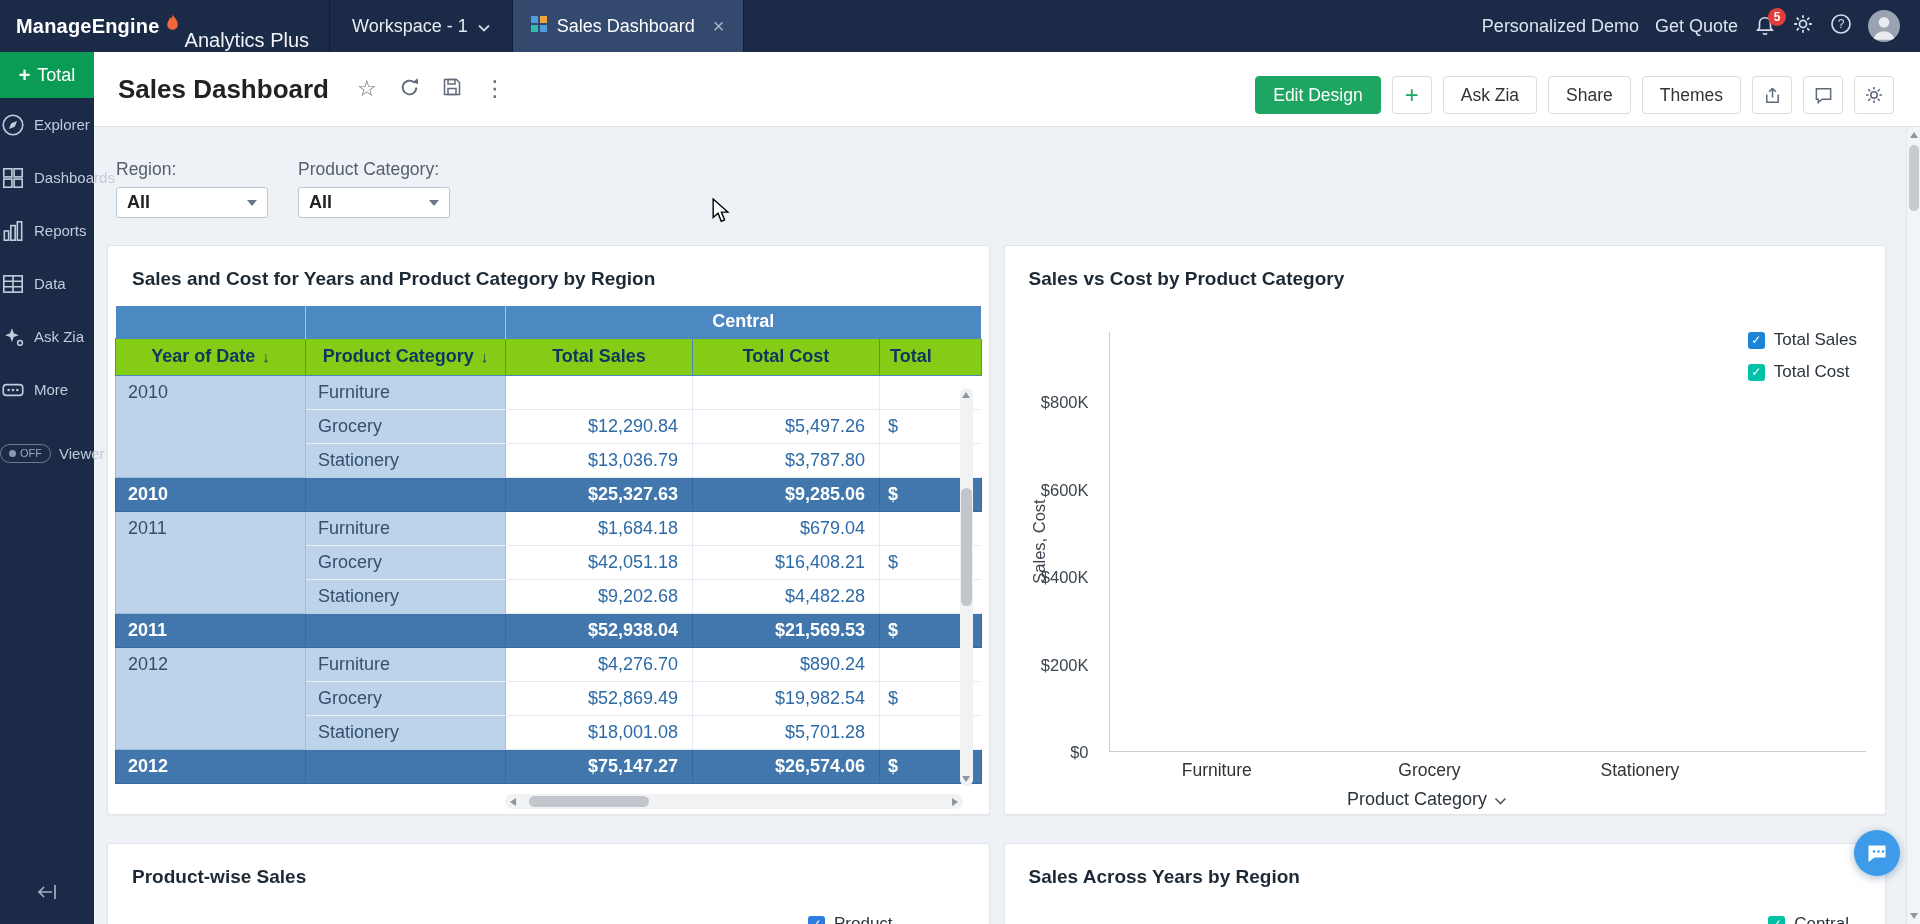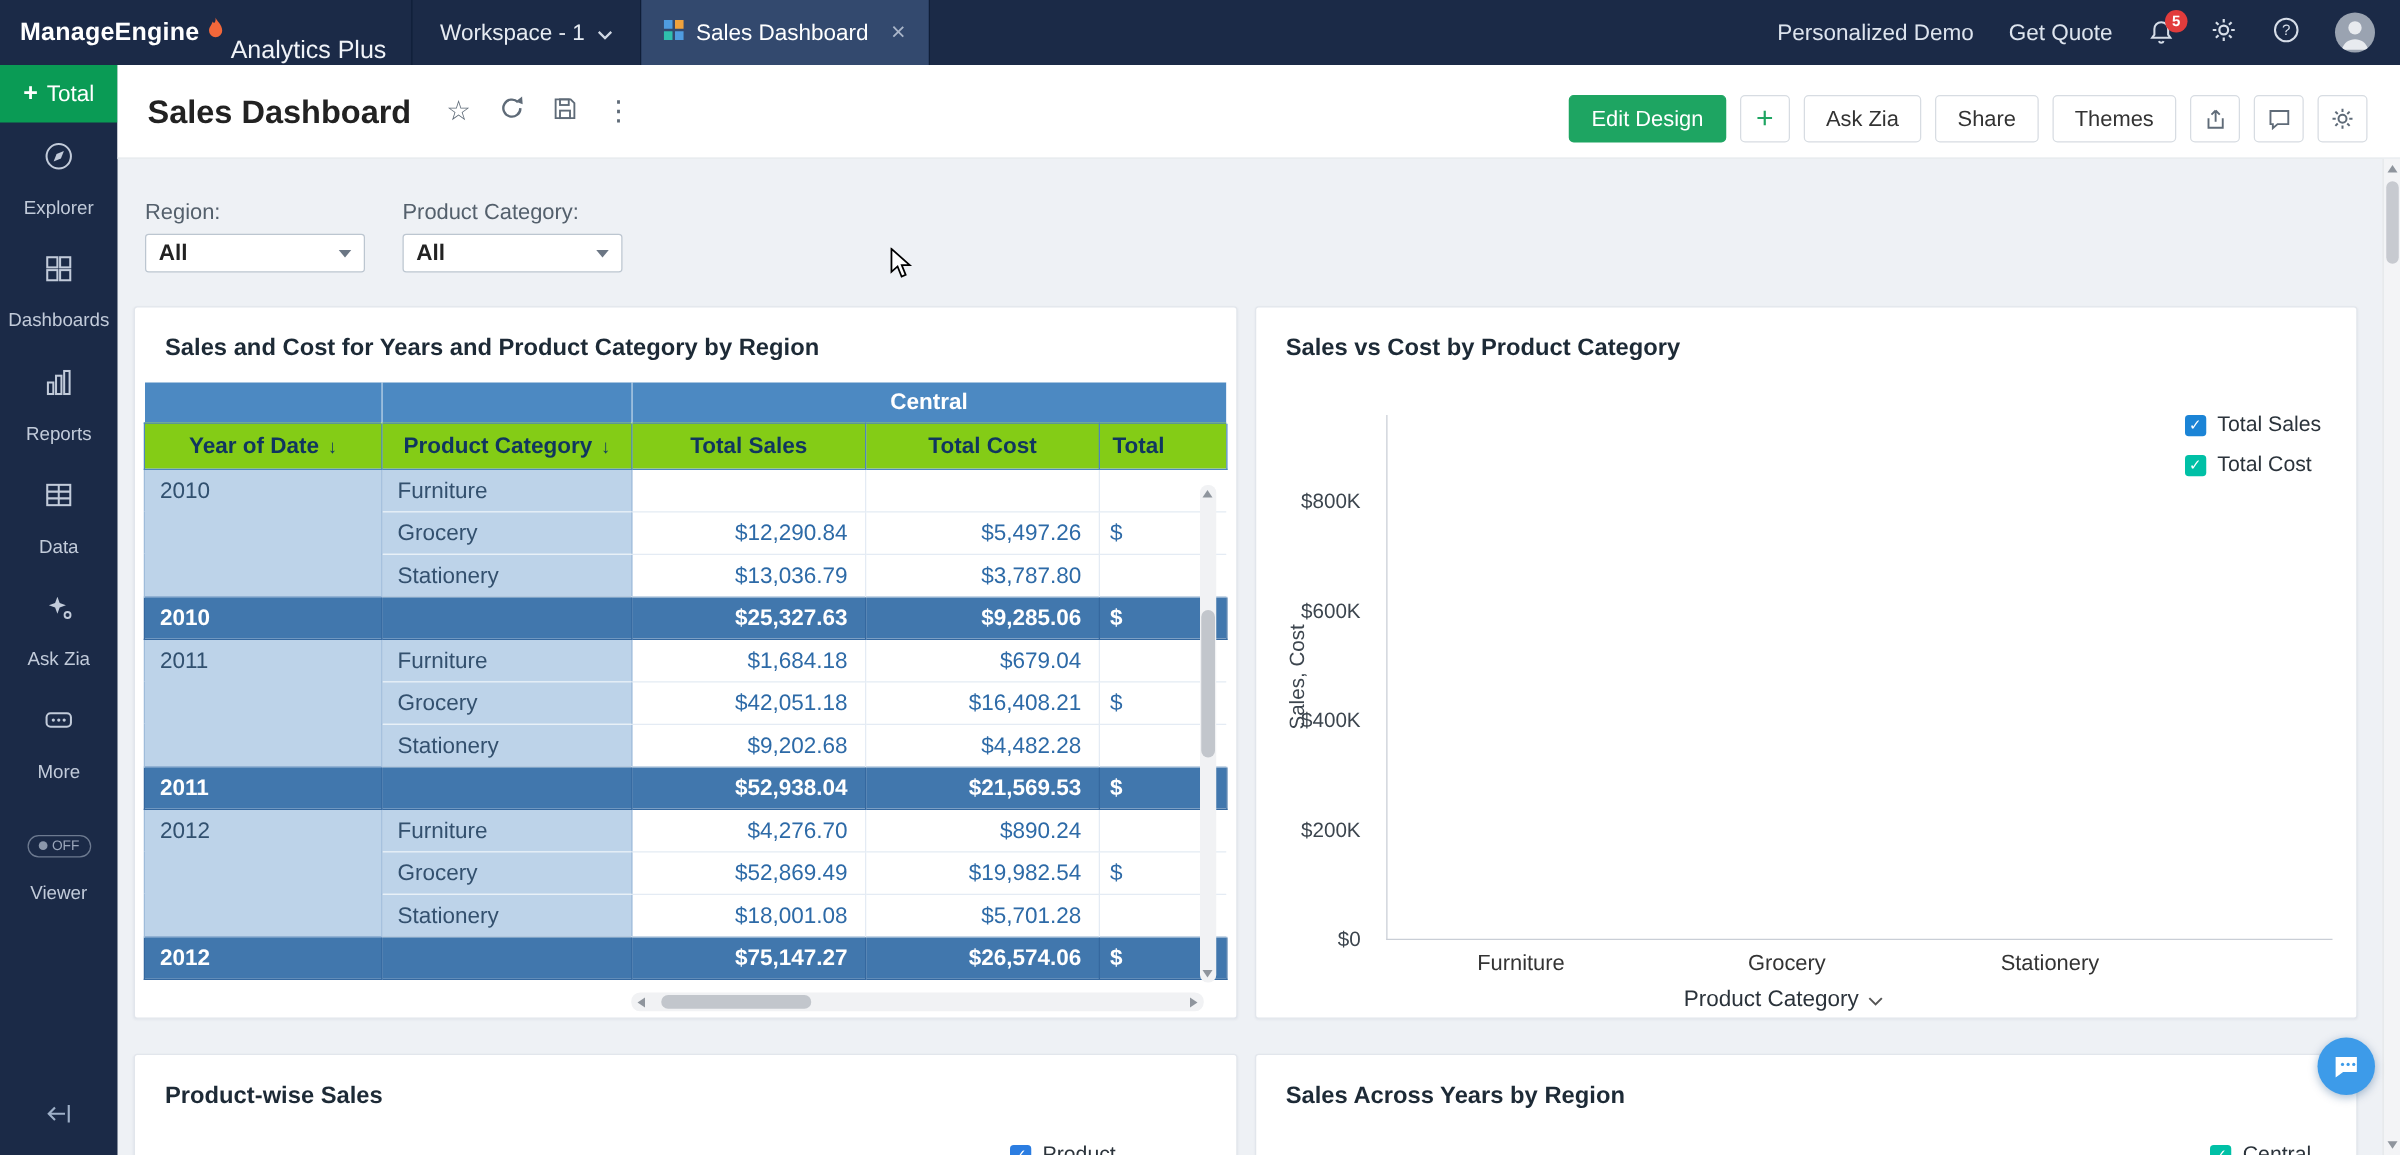--- a/index.html
+++ b/index.html
@@ -7,32 +7,32 @@
   .page { position:relative; width:1920px; height:924px; }
 
   
   .topbar { height:52px; background:#1b2a47; display:flex; align-items:stretch; color:#fff; }
   .brand { display:flex; align-items:center; gap:5px; padding:0 20px 0 16px; font-size:20px; }
   .brand-manage { font-weight:700; letter-spacing:.2px; }
   .brand-product { font-weight:400; color:#f0f3f8;margin-top:28px; }
   .workspace { display:flex; align-items:center; gap:10px; padding:0 22px; font-size:18px; color:#e6ebf2; border-left:1px solid #0f1e38; cursor:pointer; }
   .tab { display:flex; align-items:center; gap:10px; padding:0 18px; font-size:18px; background:#33496e; border-left:1px solid #0f1e38; border-right:1px solid #0f1e38; }
   .tab-close { color:#aab6c9; font-size:20px; margin-left:8px; }
-  .topbar-right { margin-left:auto; display:flex; align-items:center; gap:28px; padding-right:20px; font-size:18px; color:#dde4ee; }
+  .topbar-right { margin-left:auto; display:flex; align-items:center; gap:16px; padding-right:20px; font-size:18px; color:#dde4ee; }
   .top-link { cursor:pointer; }
   .bell { position:relative; display:flex; }
   .badge { position:absolute; top:-7px; right:-10px; background:#e23c3c; color:#fff; font-size:12px; min-width:18px; height:18px; border-radius:9px; display:flex; align-items:center; justify-content:center; padding:0 4px; font-weight:700; }
   .avatar { width:32px; height:32px; border-radius:50%; background:#9aa3b1; overflow:hidden; display:flex; align-items:flex-end; justify-content:center; }
 
   
   .body { display:flex; height:872px; }
   .sidebar { width:94px; background:#1b2a47; display:flex; flex-direction:column; align-items:center; flex-shrink:0; }
   .create-btn { width:94px; height:46px; background:#0a9b55; color:#fff; display:flex; align-items:center; justify-content:center; gap:7px; font-size:18px; cursor:pointer; }
   .create-plus { font-size:20px; font-weight:700; }
-  .side-item { width:94px; padding:14px 0 13px; display:flex; flex-direction:column; align-items:center; gap:20px; color:#c2cbda; font-size:15px; cursor:pointer; text-align:center; line-height:1.15; }
+  .side-item { width:94px; padding:14px 0 13px; display:flex; align-items:center; gap:8px; color:#c2cbda; font-size:15px; cursor:pointer; text-align:center; line-height:1.15; }
   .side-item:first-of-type { margin-top:22px; }
   .side-item.gap-top { margin-top:30px; }
   .side-item svg { display:block; }
   .off-pill { display:flex; align-items:center; gap:4px; border:1px solid #6d7a90; border-radius:10px; font-size:11px; color:#9aa6ba; padding:2px 8px; }
   .off-dot { width:7px; height:7px; border-radius:50%; background:#8b97ab; display:inline-block; }
   .collapse-btn { margin-top:auto; margin-bottom:16px; color:#9fb0c8; cursor:pointer; }
 
   .main { flex:1; display:flex; flex-direction:column; position:relative; min-width:0; }
 
   
@@ -43,21 +43,21 @@
   .header-actions { margin-left:auto; display:flex; align-items:center; gap:11px; }
   .btn { height:38px; padding:0 17px; border:1px solid #d7dce2; border-radius:4px; background:#fff; font-size:17.5px; color:#333; display:flex; align-items:center; justify-content:center; cursor:pointer; font-family:"Liberation Sans",sans-serif;margin-top:12px; }
   .btn-green { background:#1ea562; border-color:#1ea562; color:#fff; }
   .btn-plus { width:40px; padding:0; color:#1ea562; font-size:24px; font-weight:400; }
   .icon-btn { width:40px; padding:0; }
 
   
   .content { flex:1; position:relative; padding:32px 34px 0 13px; overflow:hidden; }
   .filters { display:flex; gap:30px; margin-left:9px; }
   .filter-label { font-size:17.5px; color:#54606c; margin-bottom:7px; }
-  .select { width:176px; height:31px; border:1px solid #bcc6d0; border-radius:3px; background:#fff; display:flex; align-items:center; justify-content:space-between; padding:0 10px; font-size:18px; font-weight:700; color:#222; cursor:pointer; }
+  .select { width:152px; height:31px; border:1px solid #bcc6d0; border-radius:3px; background:#fff; display:flex; align-items:center; justify-content:space-between; padding:0 10px; font-size:18px; font-weight:700; color:#222; cursor:pointer; }
   .caret { width:0; height:0; border-left:5px solid transparent; border-right:5px solid transparent; border-top:6px solid #6b7684; }
 
   .cards { display:grid; grid-template-columns:1fr 1fr; grid-template-rows:570px 210px; gap:28px 14px; margin-top:27px; }
   .card { background:#fff; border:1px solid #e2e6ec; border-radius:3px; position:relative; overflow:hidden; box-shadow:0 1px 2px rgba(20,40,70,.05); }
   .card-title { font-size:19px; font-weight:700; color:#1d2a36; padding:22px 24px 16px; }
 
   
   .pivot-area { padding-left:7px; }
   table.pivot { border-collapse:collapse; table-layout:fixed; width:calc(100% - 7px); font-size:18px; }
   .band td { background:#4c89c2; height:32px; border-right:1px solid rgba(255,255,255,.5); }

